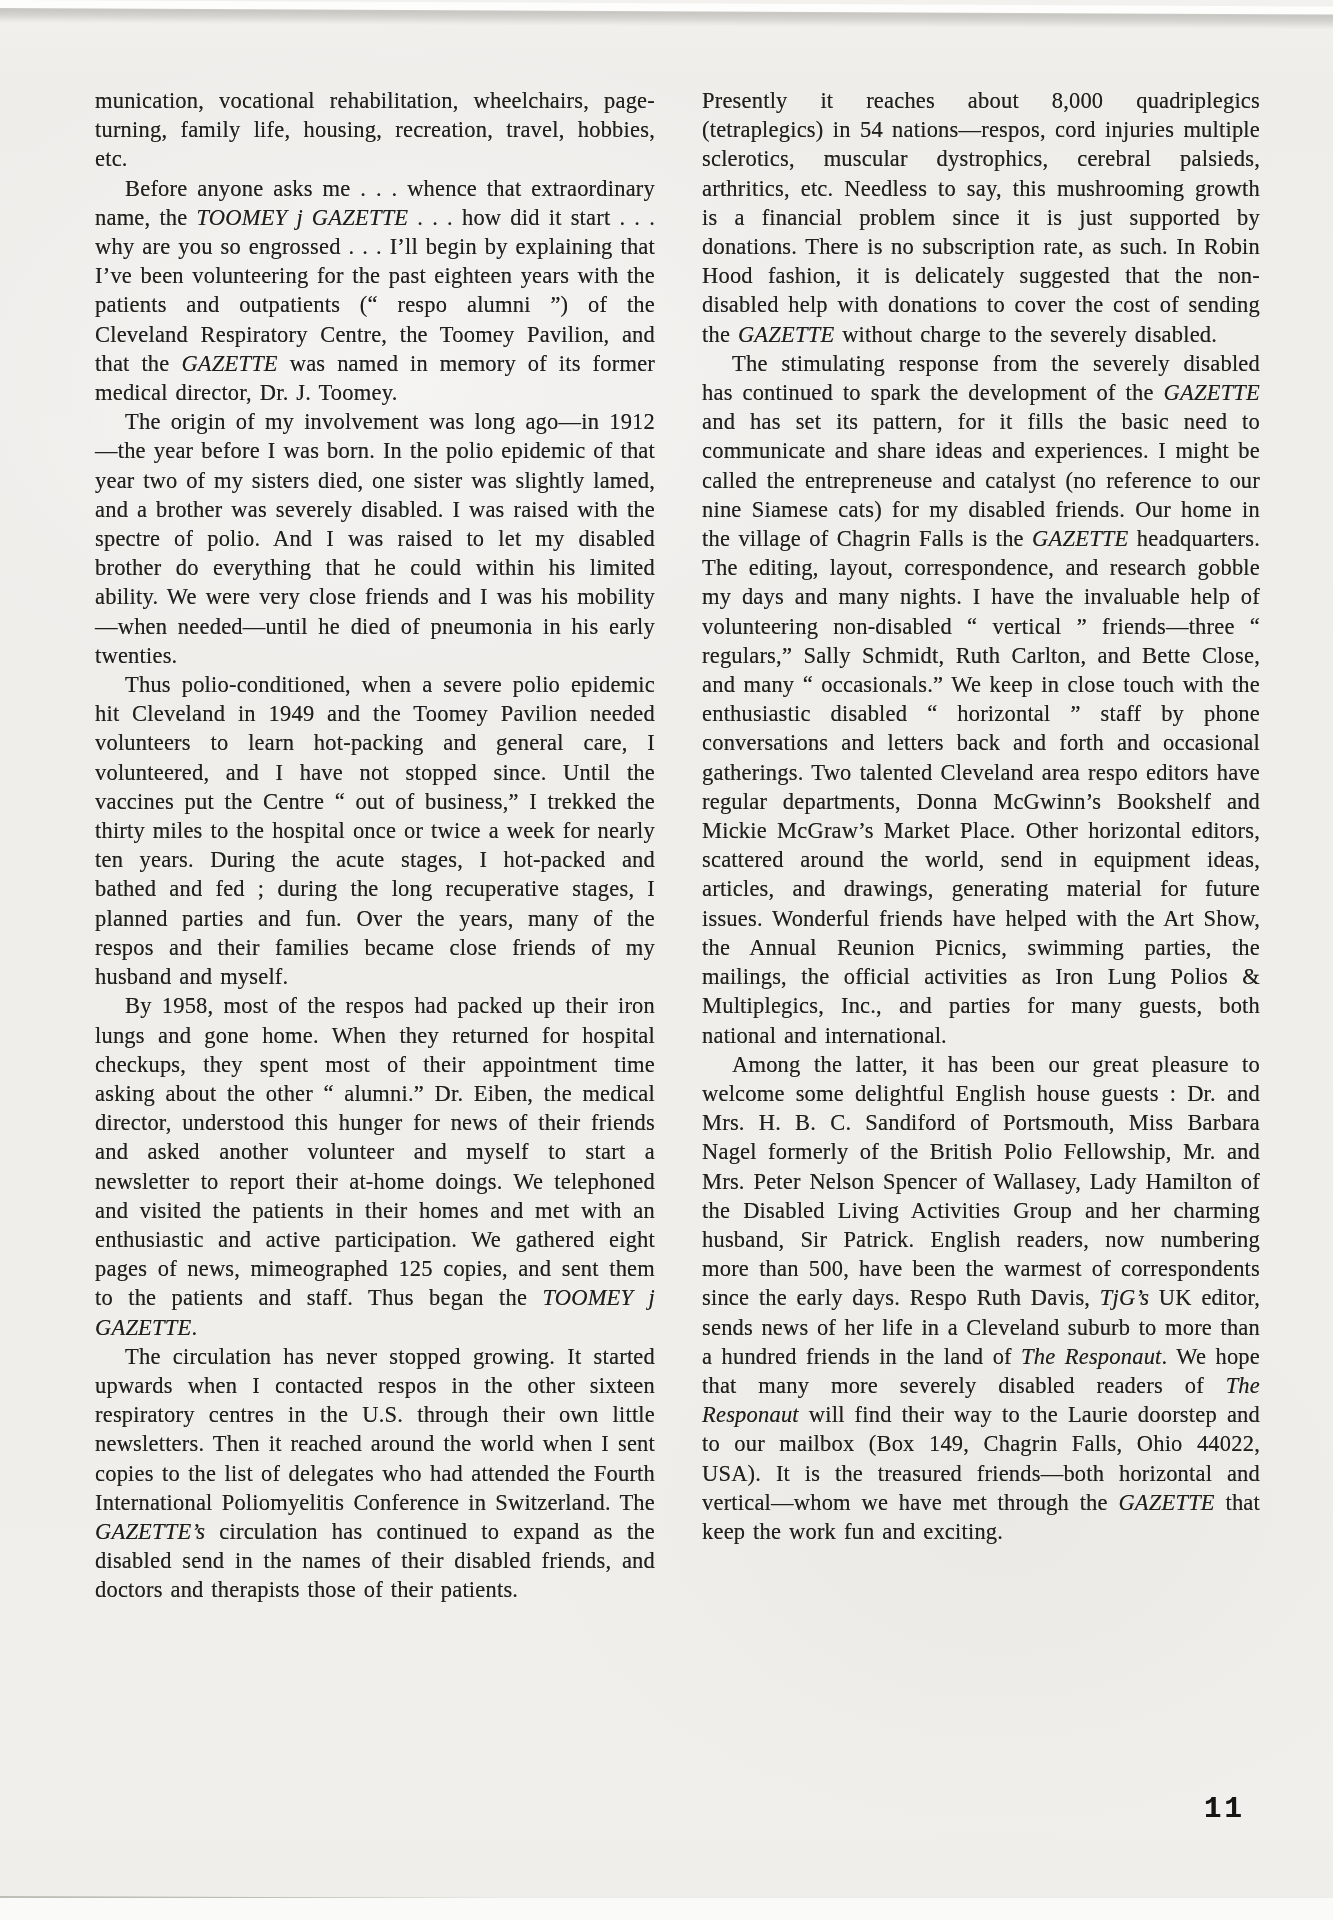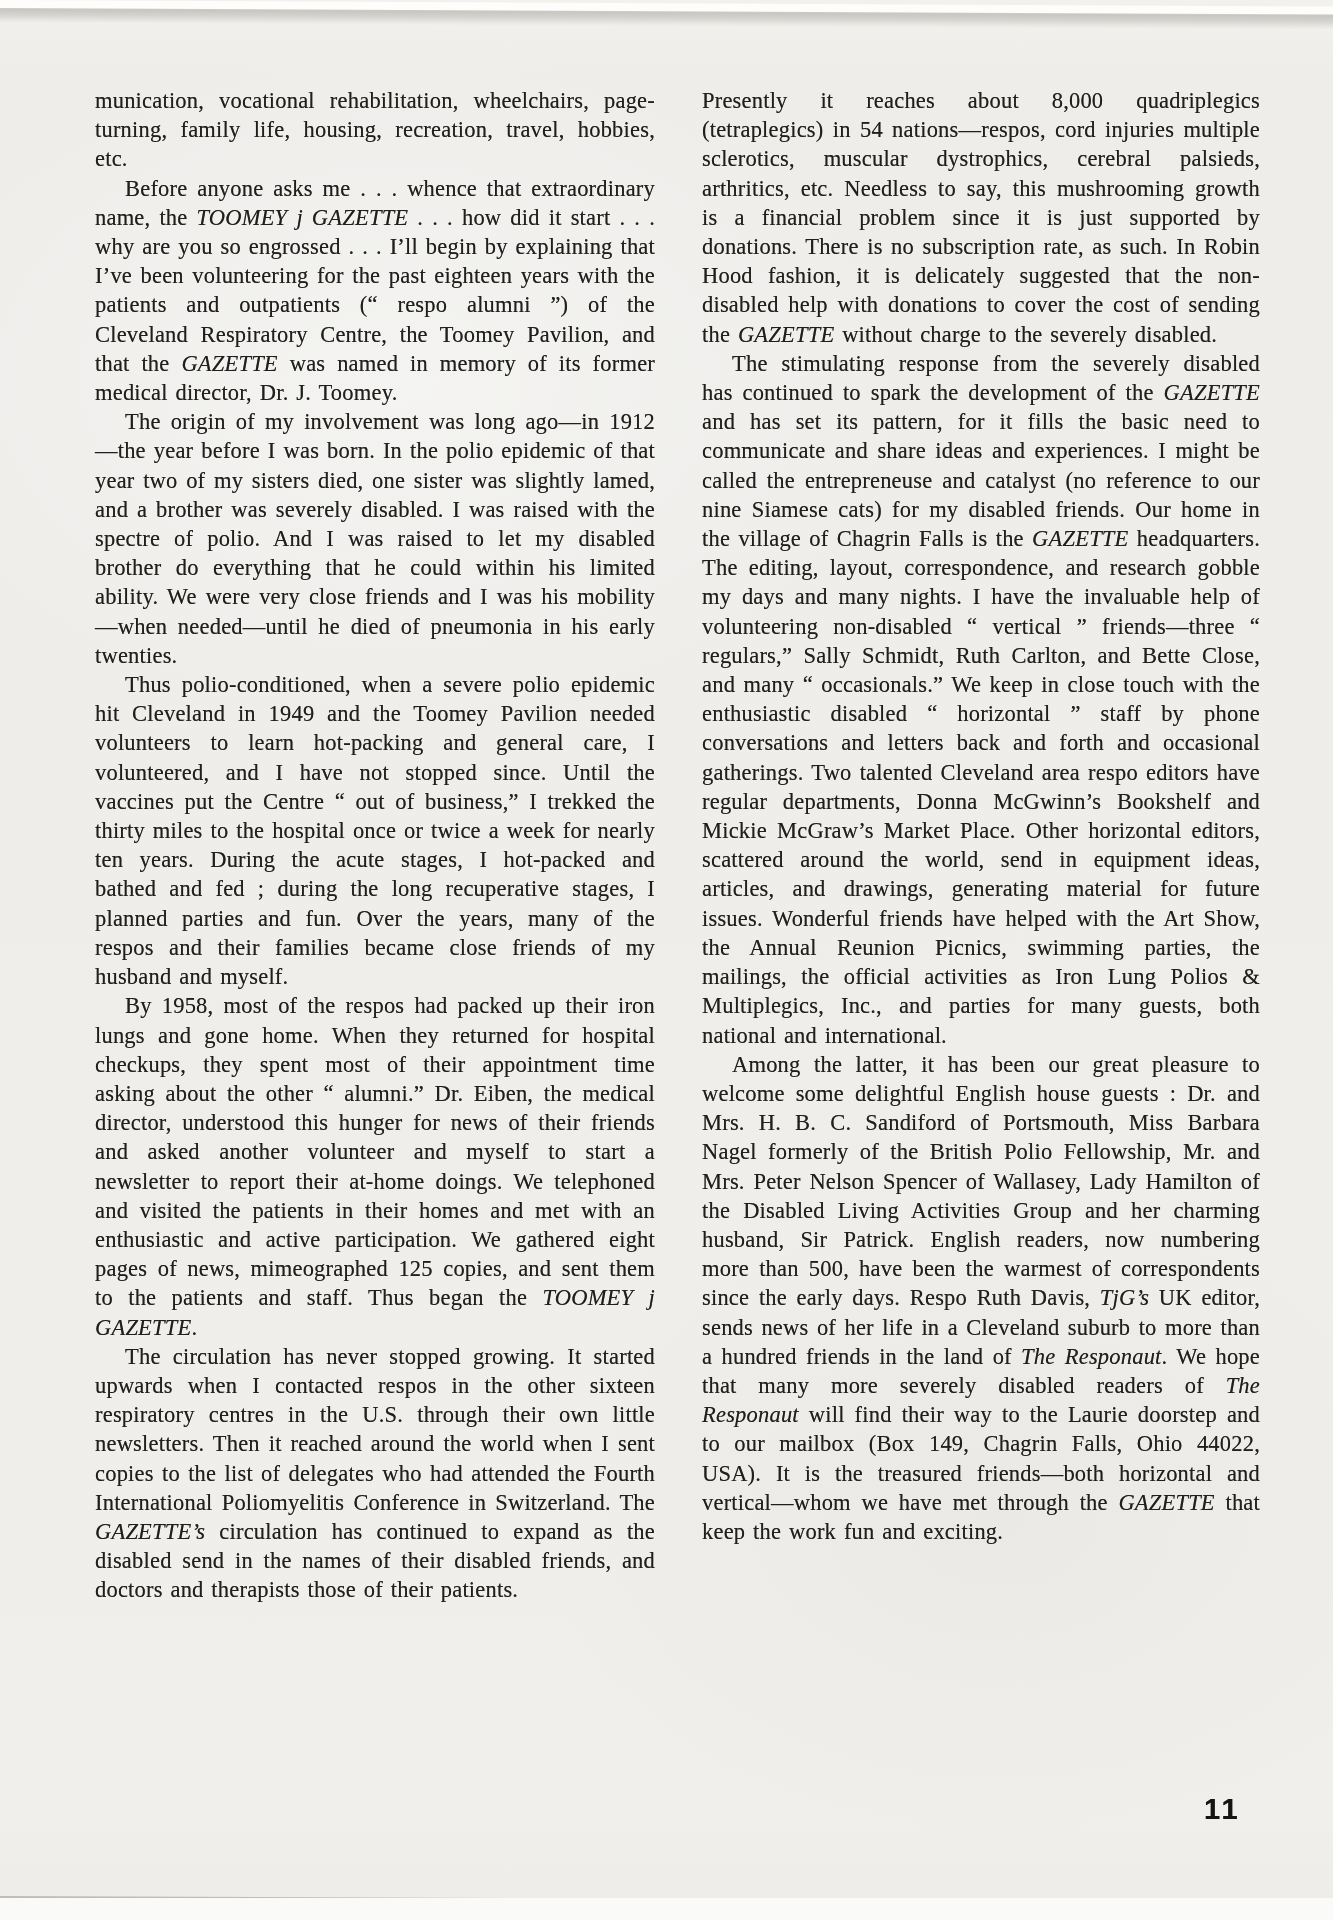--- a/index.html
+++ b/index.html
@@ -80,21 +80,21 @@
     margin: 0;
     padding: 0;
   }
   .col p.indent { text-indent: 30px; }
   .col em { font-style: italic; margin-top: 13px; }
   
   .page-number {
     position: absolute;
     left: 1204px;
     top: 1793px;
-    font-family: Liberation Sans, sans-serif;
+    font-family: Liberation Mono, monospace;
     font-weight: bold;
     font-size: 29px;
     letter-spacing: 3px;
     color: #161513;
     text-shadow: 0 0 0.5px rgba(20,19,17,0.8);
   }
 </style>
 </head>
 <body>
 

